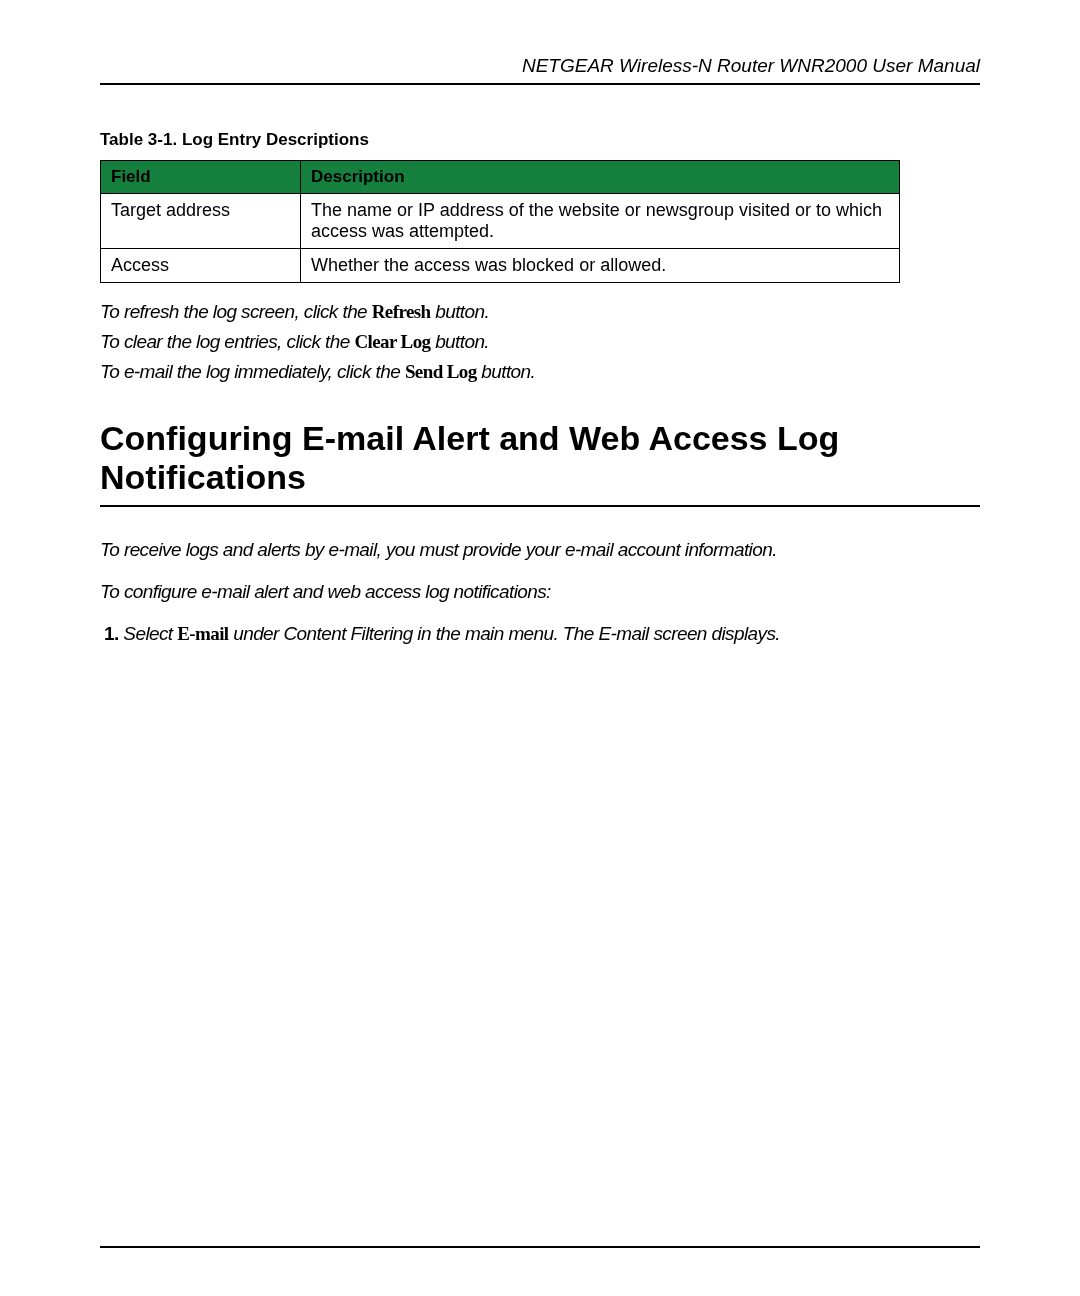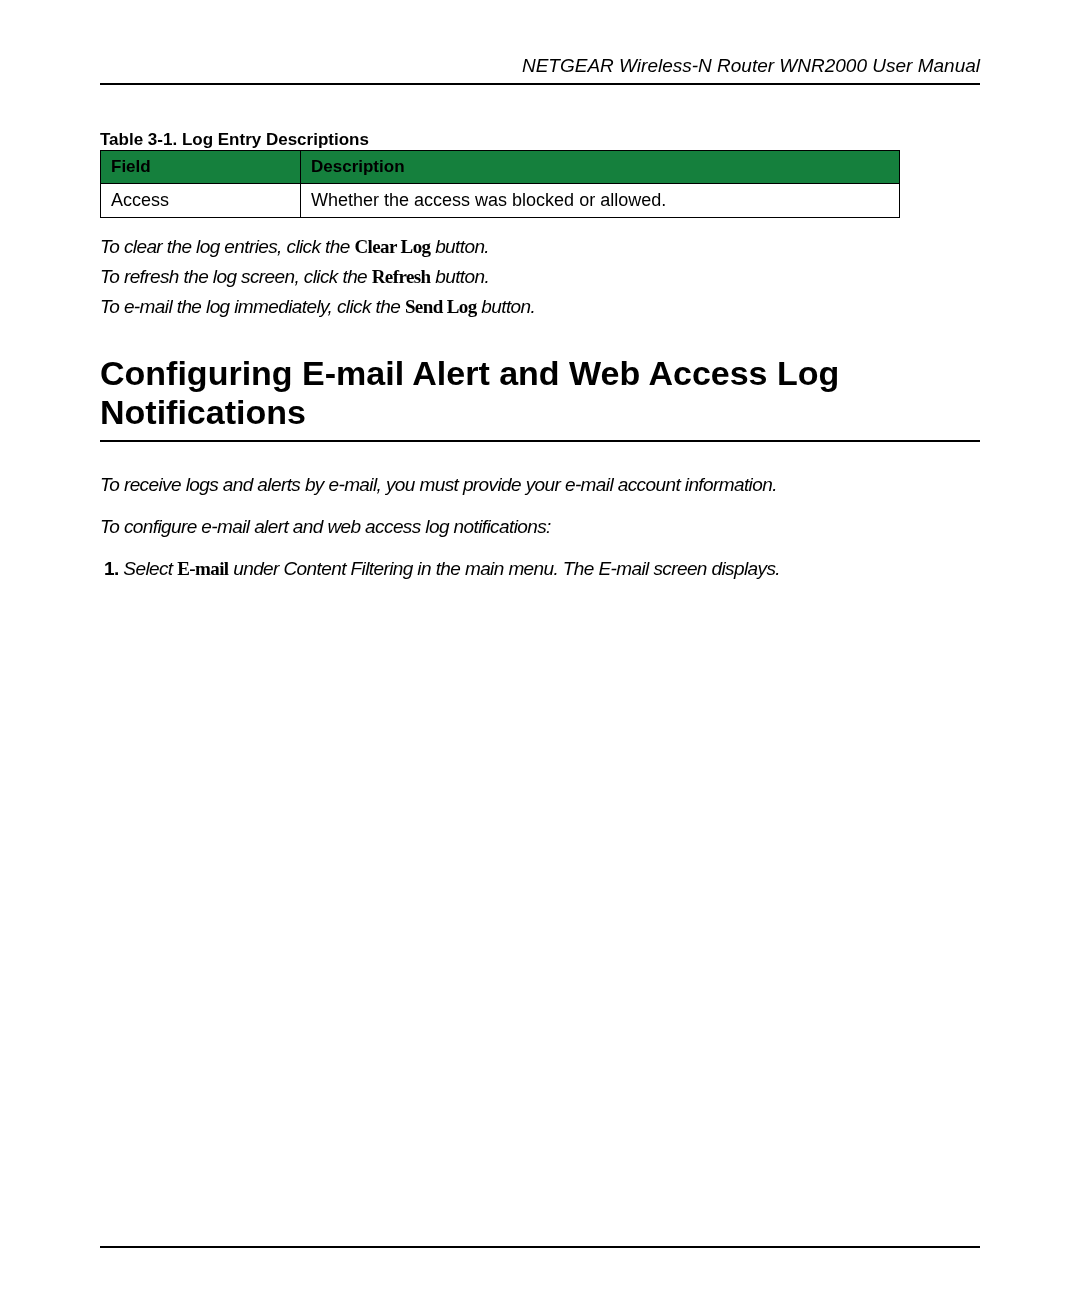--- a/index.html
+++ b/index.html
@@ -24,20 +24,21 @@
       text-align: right;
       font-style: italic;
       font-size: 19px;
       padding-bottom: 6px;
       border-bottom: 2px solid #000;
       margin-bottom: 45px;
     }
     .table-caption {
       font-weight: bold;
       font-size: 17px;
+      margin-bottom: 10px;
     }
     table.log-table {
       border-collapse: collapse;
       width: 800px;
       margin-bottom: 18px;
     }
     table.log-table th, table.log-table td {
       border: 1px solid #000;
       padding: 6px 10px;
       text-align: left;
@@ -128,31 +129,35 @@
 
   <table class="log-table">
     <thead>
       <tr>
         <th>Field</th>
         <th>Description</th>
       </tr>
     </thead>
     <tbody>
       <tr>
+        <td>Target address</td>
+        <td>The name or IP address of the website or newsgroup visited or to which access was attempted.</td>
+      </tr>
+      <tr>
         <td>Access</td>
         <td>Whether the access was blocked or allowed.</td>
       </tr>
     </tbody>
   </table>
 
   <p class="action-line tight">
-    <span>To clear the log entries, click the </span><span class="btn-name">Clear Log</span><span class="suffix"> button.</span>
+    <span>To refresh the log screen, click the </span><span class="btn-name">Refresh</span><span class="suffix"> button.</span>
   </p>
   <p class="action-line tight">
-    <span>To refresh the log screen, click the </span><span class="btn-name">Refresh</span><span class="suffix"> button.</span>
+    <span>To clear the log entries, click the </span><span class="btn-name">Clear Log</span><span class="suffix"> button.</span>
   </p>
   <p class="action-line tight">
     <span>To e-mail the log immediately, click the </span><span class="btn-name">Send Log</span><span class="suffix"> button.</span>
   </p>
 
   <h2 class="section">Configuring E-mail Alert and Web Access Log Notifications</h2>
 
   <p class="intro tight">To receive logs and alerts by e-mail, you must provide your e-mail account information.</p>
   <p class="intro tight">To configure e-mail alert and web access log notifications:</p>
 

